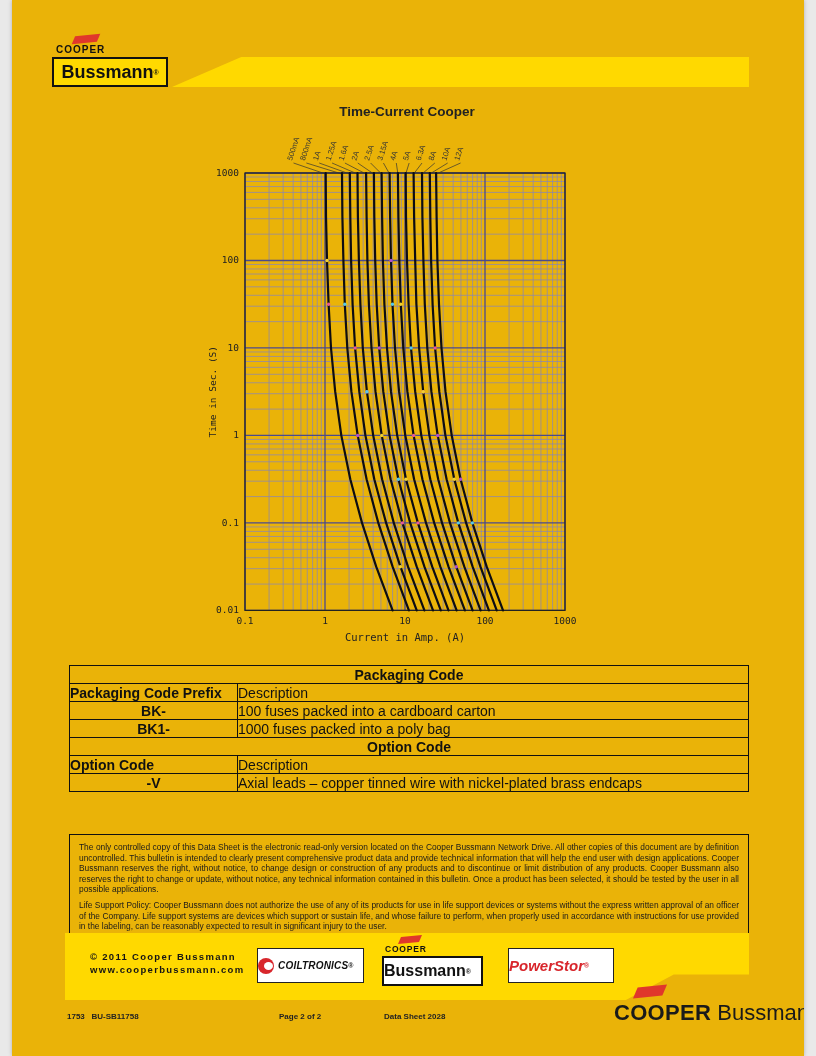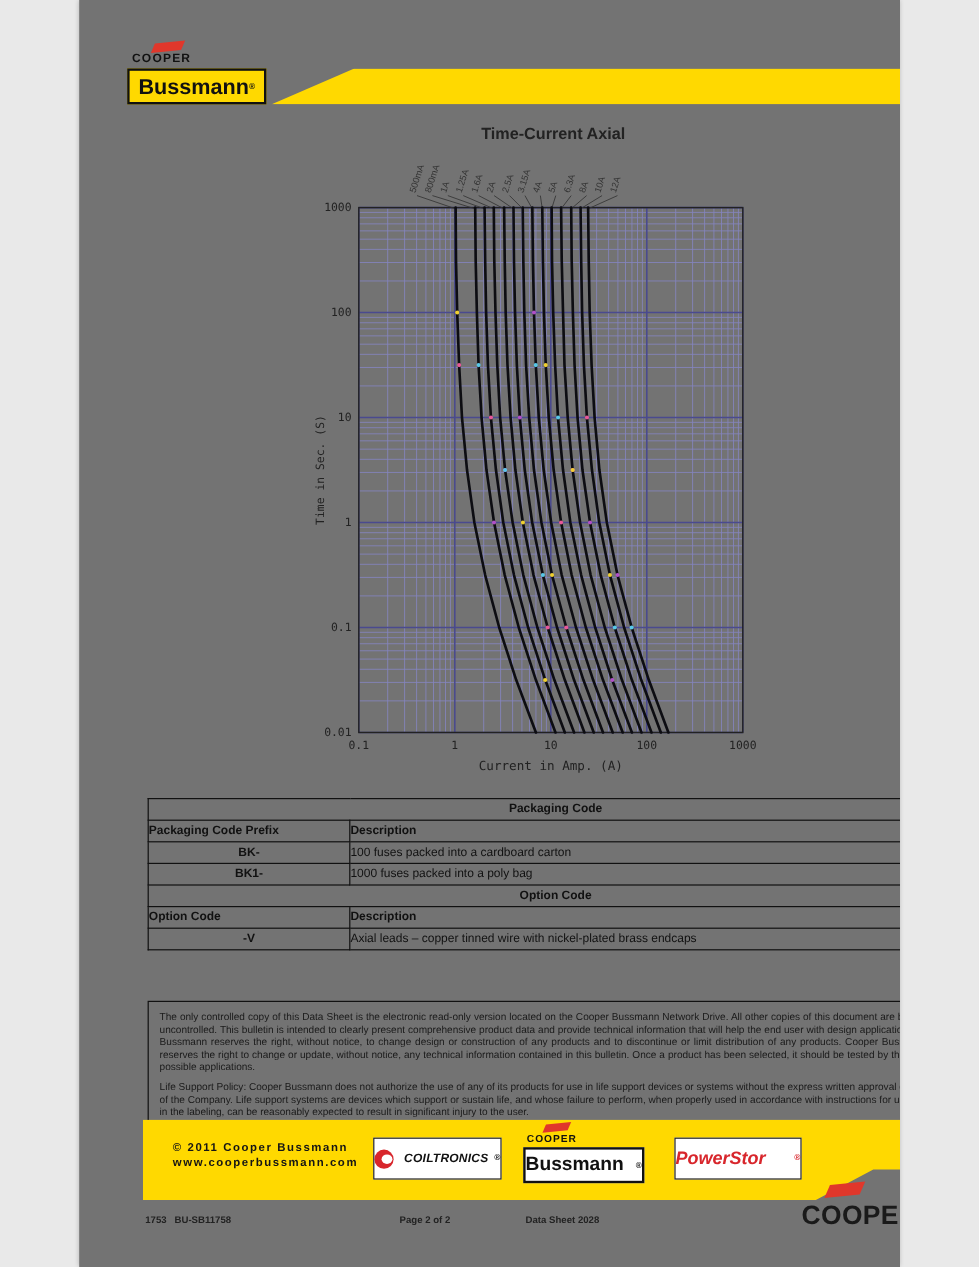--- a/index.html
+++ b/index.html
@@ -1,16 +1,16 @@
 <!DOCTYPE html>
 <html><head>
 <meta charset="utf-8">
 <style>
   html,body{margin:0;padding:0;background:#e9e9e9;}
-  .page{position:relative;width:684px;height:1056px;background:#737373;margin:0 auto;
+  .page{position:relative;width:792px;height:1056px;background:#eab308;margin:0 auto;
         font-family:"Liberation Sans",sans-serif;color:#111;overflow:hidden;
         box-shadow:0 0 4px rgba(0,0,0,.25);}
   .abs{position:absolute;}
 
   
   .flag{position:absolute;background:#e0372b;transform:skewX(-28deg) rotate(-6deg);}
   .cooper-word{font-weight:bold;font-size:10px;letter-spacing:1px;color:#111;}
   .buss-box{box-sizing:border-box;border:2px solid #111;background:#ffd900;
             display:flex;align-items:center;justify-content:center;
             font-weight:bold;font-size:18px;color:#111;}
@@ -18,36 +18,36 @@
   .band-top{background:#ffd900;clip-path:polygon(0 100%,12% 0,100% 0,100% 100%);}
   .band-bottom{background:#ffd900;clip-path:polygon(0 0,100% 0,100% 62%,89% 62%,82% 100%,0 100%);}
 
   
   .chart-title{font-weight:bold;font-size:13.5px;color:#222;text-align:center;}
   svg text{font-family:"DejaVu Sans Mono",monospace;fill:#222;}
   .curve-label{font-family:"Liberation Sans",sans-serif;font-size:7.6px;fill:#333;}
 
   
   table.codes{border-collapse:collapse;width:680px;table-layout:fixed;}
-  table.codes td{border:1.4px solid #111;font-size:10px;padding:0 0;height:17px;vertical-align:middle;}
+  table.codes td{border:1.4px solid #111;font-size:14px;padding:0 0;height:17px;vertical-align:middle;}
   td.section{font-weight:bold;font-size:10.5px;text-align:center;height:19px;}
   td.colhead1{font-weight:bold;font-size:9px;text-align:left;height:18px;}
-  td.colhead2{font-weight:bold;font-size:9px;text-align:left;padding-left:14px;height:18px;margin-top:36px;}
+  td.colhead2{font-weight:normal;font-size:9px;text-align:left;padding-left:14px;height:18px;margin-top:36px;}
   td.c1{font-weight:bold;text-align:center;}
   td.c2{text-align:left;padding-left:14px;}
 
   
   .legal{box-sizing:border-box;border:1.4px solid #111;padding:7px 9px 6px 9px;width:680px;}
   .legal p{margin:0 0 5px 0;font-size:8.4px;line-height:10.6px;text-align:justify;color:#1a1a1a;}
   .legal p:last-child{margin-bottom:16px;}
 
   
   .copyright{font-weight:bold;font-size:9.5px;letter-spacing:1.3px;line-height:13px;color:#151515;}
   .logo-box{box-sizing:border-box;background:#fff;border:1px solid #222;display:flex;
-            align-items:center;justify-content:space-between;}
+            align-items:center;justify-content:flex-start;}
   .coil-text{font-weight:bold;font-style:italic;font-size:10px;letter-spacing:.2px;color:#111;}
   .coil-c{width:16px;height:16px;border-radius:50%;background:#d8262c;position:relative;margin-right:4px;flex:0 0 auto;}
   .coil-c::after{content:"";position:absolute;left:6px;top:4px;width:9px;height:8px;border-radius:50%;background:#fff;}
   .power-text{font-weight:bold;font-style:italic;font-size:15px;color:#d8262c;}
   .small-cooper{font-weight:bold;font-size:8.5px;letter-spacing:.8px;color:#111;}
 
   
   .pf-text{font-size:8px;font-weight:bold;color:#222;}
   .brand-big{font-size:22px;color:#1a1a1a;white-space:nowrap;}
   .brand-big .b1{font-weight:bold;letter-spacing:.3px;}
@@ -61,21 +61,21 @@
   <div class="abs" style="left:40px;top:34px;width:120px;height:54px;">
     <div class="flag" style="left:22px;top:1px;width:24px;height:8px;"></div>
     <div class="abs cooper-word" style="left:4px;top:10px;">COOPER</div>
     <div class="abs buss-box" style="left:0;top:23px;width:116px;height:30px;">
       <span>Bussmann</span>
         <span class="sup">®</span>
     </div>
   </div>
   <div class="abs band-top" style="left:160px;top:57px;width:577px;height:30px;"></div>
 
-  <div class="abs chart-title" style="left:190px;top:104px;width:410px;">Time-Current Axial</div>
+  <div class="abs chart-title" style="left:190px;top:104px;width:410px;">Time-Current Cooper</div>
   <svg id="tcc-svg" class="abs" style="left:190px;top:105px;" width="390" height="560" viewBox="0 0 390 560">
       <line x1="67.0823996531185" y1="68" x2="67.0823996531185" y2="505.4" stroke="#8484bf" stroke-width="0.7"></line>
       <line x1="81.16970037757301" y1="68" x2="81.16970037757301" y2="505.4" stroke="#8484bf" stroke-width="0.7"></line>
       <line x1="91.164799306237" y1="68" x2="91.164799306237" y2="505.4" stroke="#8484bf" stroke-width="0.7"></line>
       <line x1="98.9176003468815" y1="68" x2="98.9176003468815" y2="505.4" stroke="#8484bf" stroke-width="0.7"></line>
       <line x1="105.25210003069151" y1="68" x2="105.25210003069151" y2="505.4" stroke="#8484bf" stroke-width="0.7"></line>
       <line x1="110.60784320114055" y1="68" x2="110.60784320114055" y2="505.4" stroke="#8484bf" stroke-width="0.7"></line>
       <line x1="115.24719895935549" y1="68" x2="115.24719895935549" y2="505.4" stroke="#8484bf" stroke-width="0.7"></line>
       <line x1="119.33940075514599" y1="68" x2="119.33940075514599" y2="505.4" stroke="#8484bf" stroke-width="0.7"></line>
       <line x1="147.0823996531185" y1="68" x2="147.0823996531185" y2="505.4" stroke="#8484bf" stroke-width="0.7"></line>

